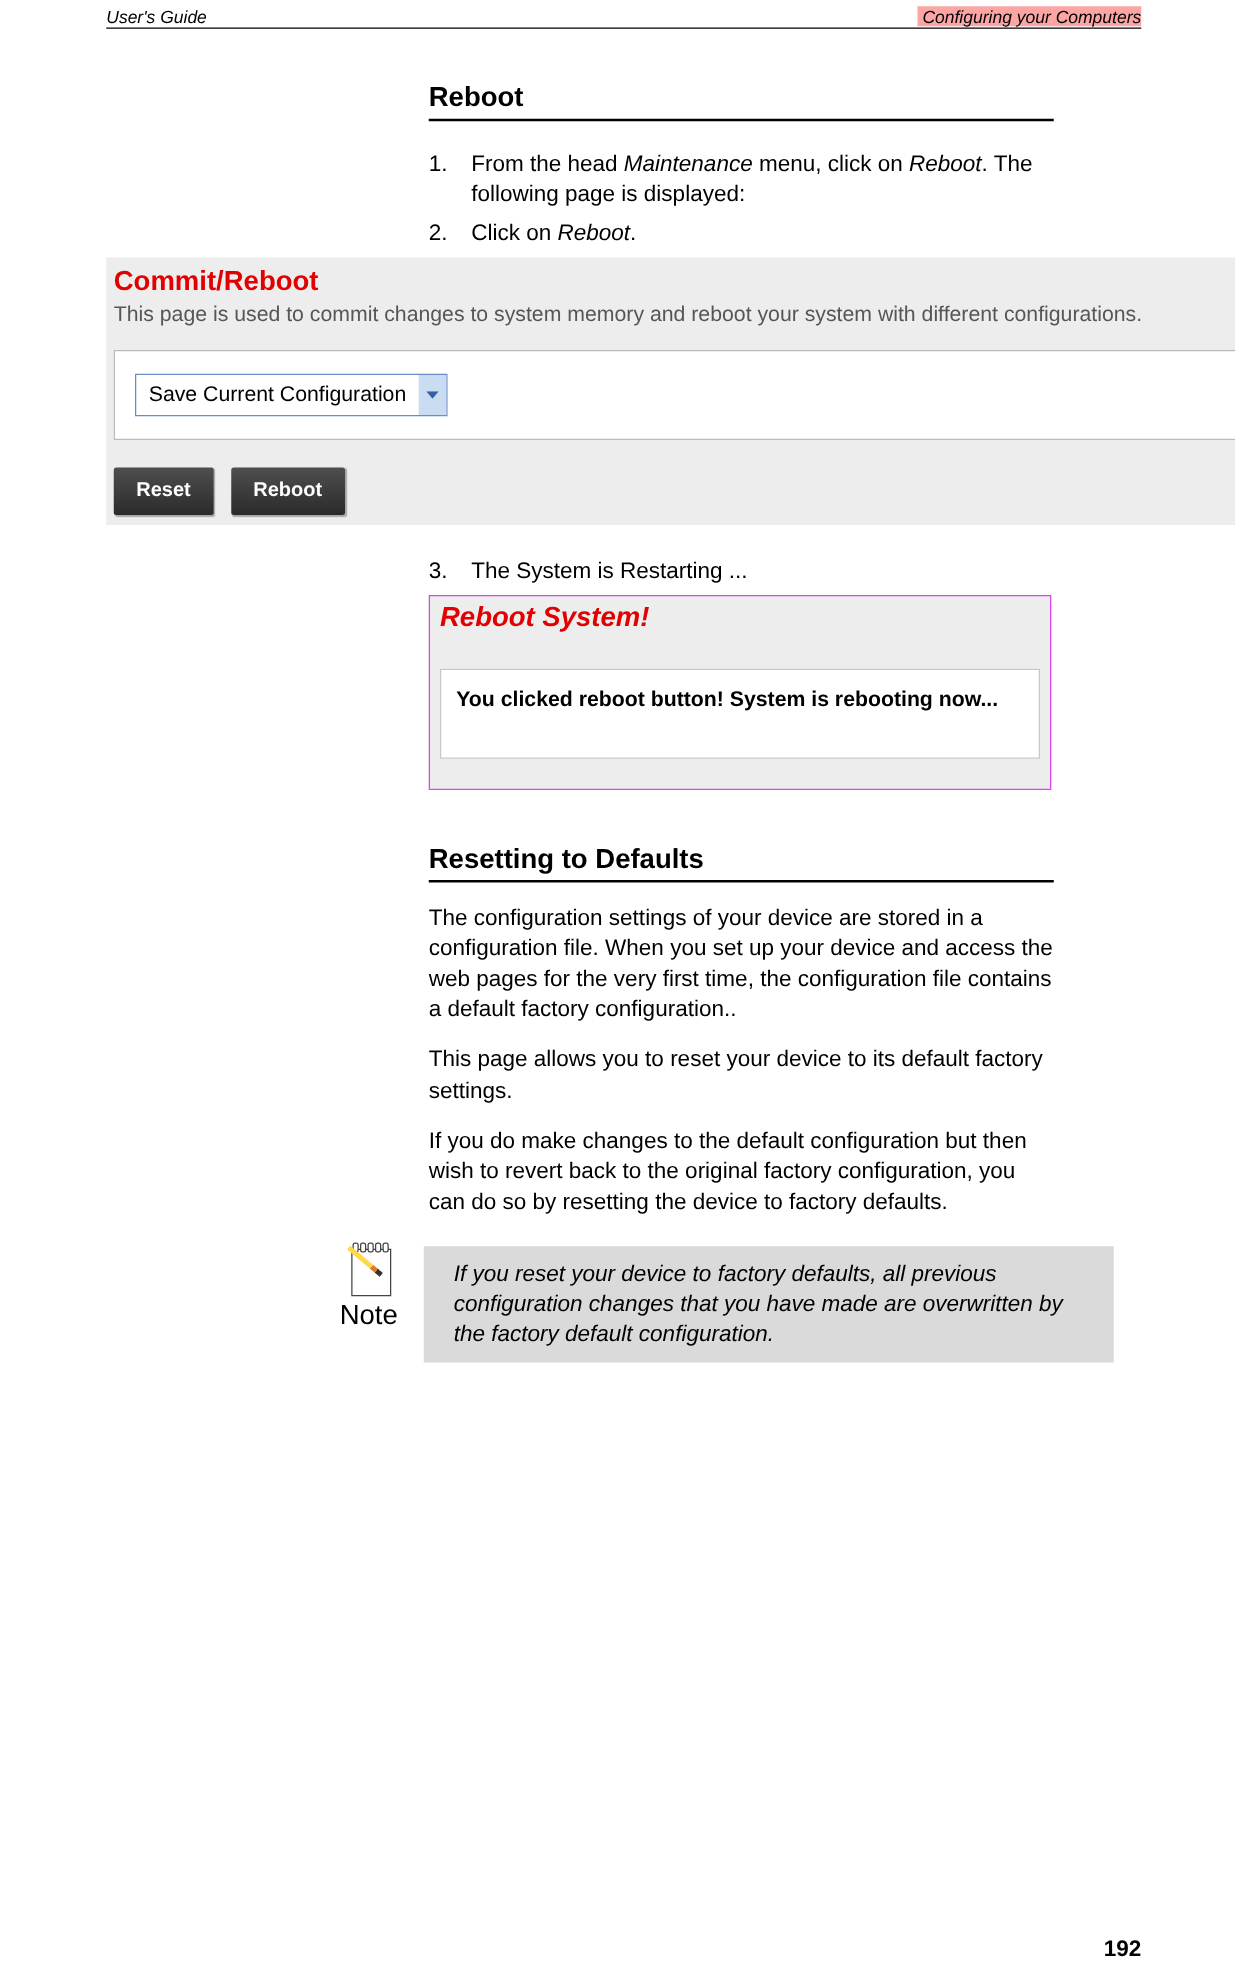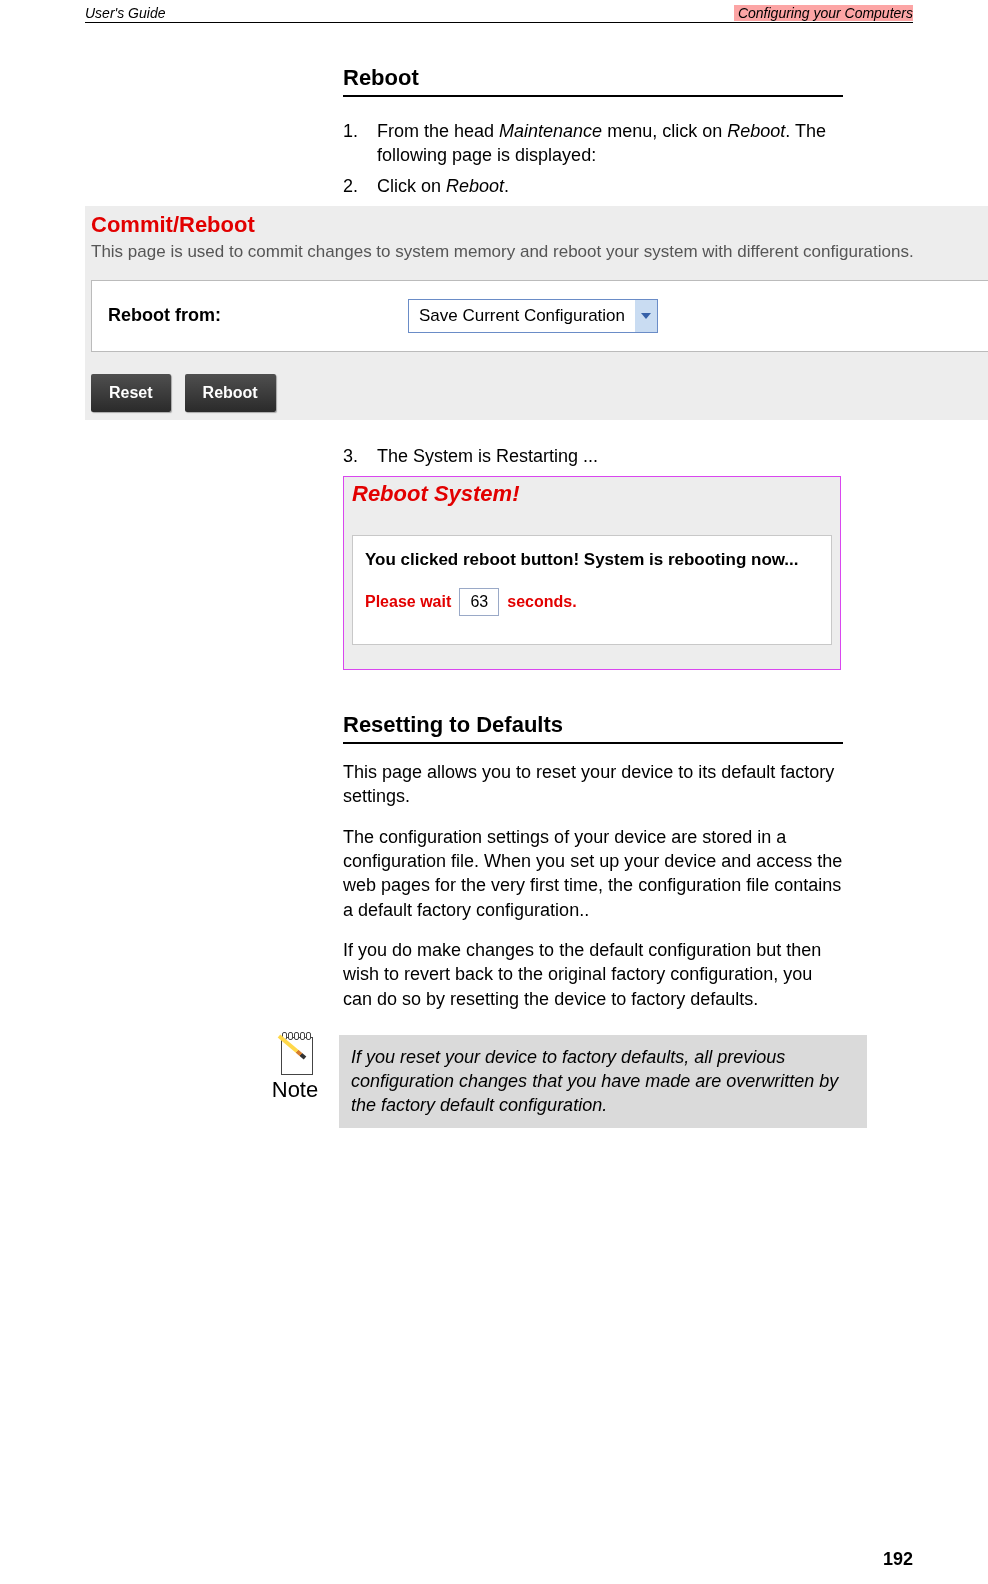--- a/index.html
+++ b/index.html
@@ -146,21 +146,21 @@
   .shot2-title {
     color: #e20000;
     font-weight: bold;
     font-style: italic;
     font-size: 22px;
     margin-bottom: 28px;
   }
   .shot2-box {
     background: #fff;
     border: 1px solid #c8c8c8;
-    padding: 14px 12px 28px 12px;
+    padding: 14px 12px 18px 12px;
   }
   .shot2-msg {
     font-weight: bold;
     font-size: 17px;
     margin-bottom: 18px;
   }
   .wait-line {
     display: flex;
     align-items: center;
     gap: 8px;
@@ -238,21 +238,21 @@
   }
   .note-label {
     font-weight: normal;
     font-size: 22px;
   }
   .note-body {
     background: #dadada;
     font-style: italic;
     font-size: 18px;
     line-height: 1.35;
-    padding: 10px 12px;
+    padding: 10px 24px;
     width: 504px;
   }
   .page-num {
     position: absolute;
     bottom: 36px;
     right: 75px;
     font-weight: bold;
     font-size: 18px;
   }
 </style>
@@ -280,21 +280,20 @@
         <span>
           <span>Click on </span><span class="ital">Reboot</span><span>.</span>
         </span>
       </li>
     </ol>
 
     <div class="shot1">
       <div class="shot1-title">Commit/Reboot</div>
       <div class="shot1-desc">This page is used to commit changes to system memory and reboot your system with different configurations.</div>
       <div class="reboot-row">
-        <div class="reboot-label">Reboot from:</div>
         <div class="select-wrap">
           <span class="select-text">Save Current Configuration</span>
           <span class="select-arrow">
             <svg viewBox="0 0 10 6">
                 <path d="M0 0 L5 6 L10 0 Z" fill="#3560a8"></path>
               </svg>
           </span>
         </div>
       </div>
       <div class="btn-row">
@@ -307,32 +306,27 @@
       <li>
         <span class="n">3.</span>
         <span>The System is Restarting ...</span>
       </li>
     </ol>
 
     <div class="shot2">
       <div class="shot2-title">Reboot System!</div>
       <div class="shot2-box">
         <div class="shot2-msg">You clicked reboot button! System is rebooting now...</div>
-        <div class="wait-line">
-          <span>Please wait</span>
-          <span class="wait-num">63</span>
-          <span>seconds.</span>
-        </div>
       </div>
     </div>
 
     <h2 class="section">Resetting to Defaults</h2>
 
+    <p class="para">The configuration settings of your device are stored in a configuration file. When you set up your device and access the web pages for the very first time, the configuration file contains a default factory configuration..</p>
     <p class="para">This page allows you to reset your device to its default factory settings.</p>
-    <p class="para">The configuration settings of your device are stored in a configuration file. When you set up your device and access the web pages for the very first time, the configuration file contains a default factory configuration..</p>
     <p class="para">If you do make changes to the default configuration but then wish to revert back to the original factory configuration, you can do so by resetting the device to factory defaults.</p>
   </div>
 
   <div class="note-row">
     <div class="note-left">
       <div class="note-icon-box">
         <div class="notebook"></div>
         <div class="spiral">
             <span></span>
             <span></span>

